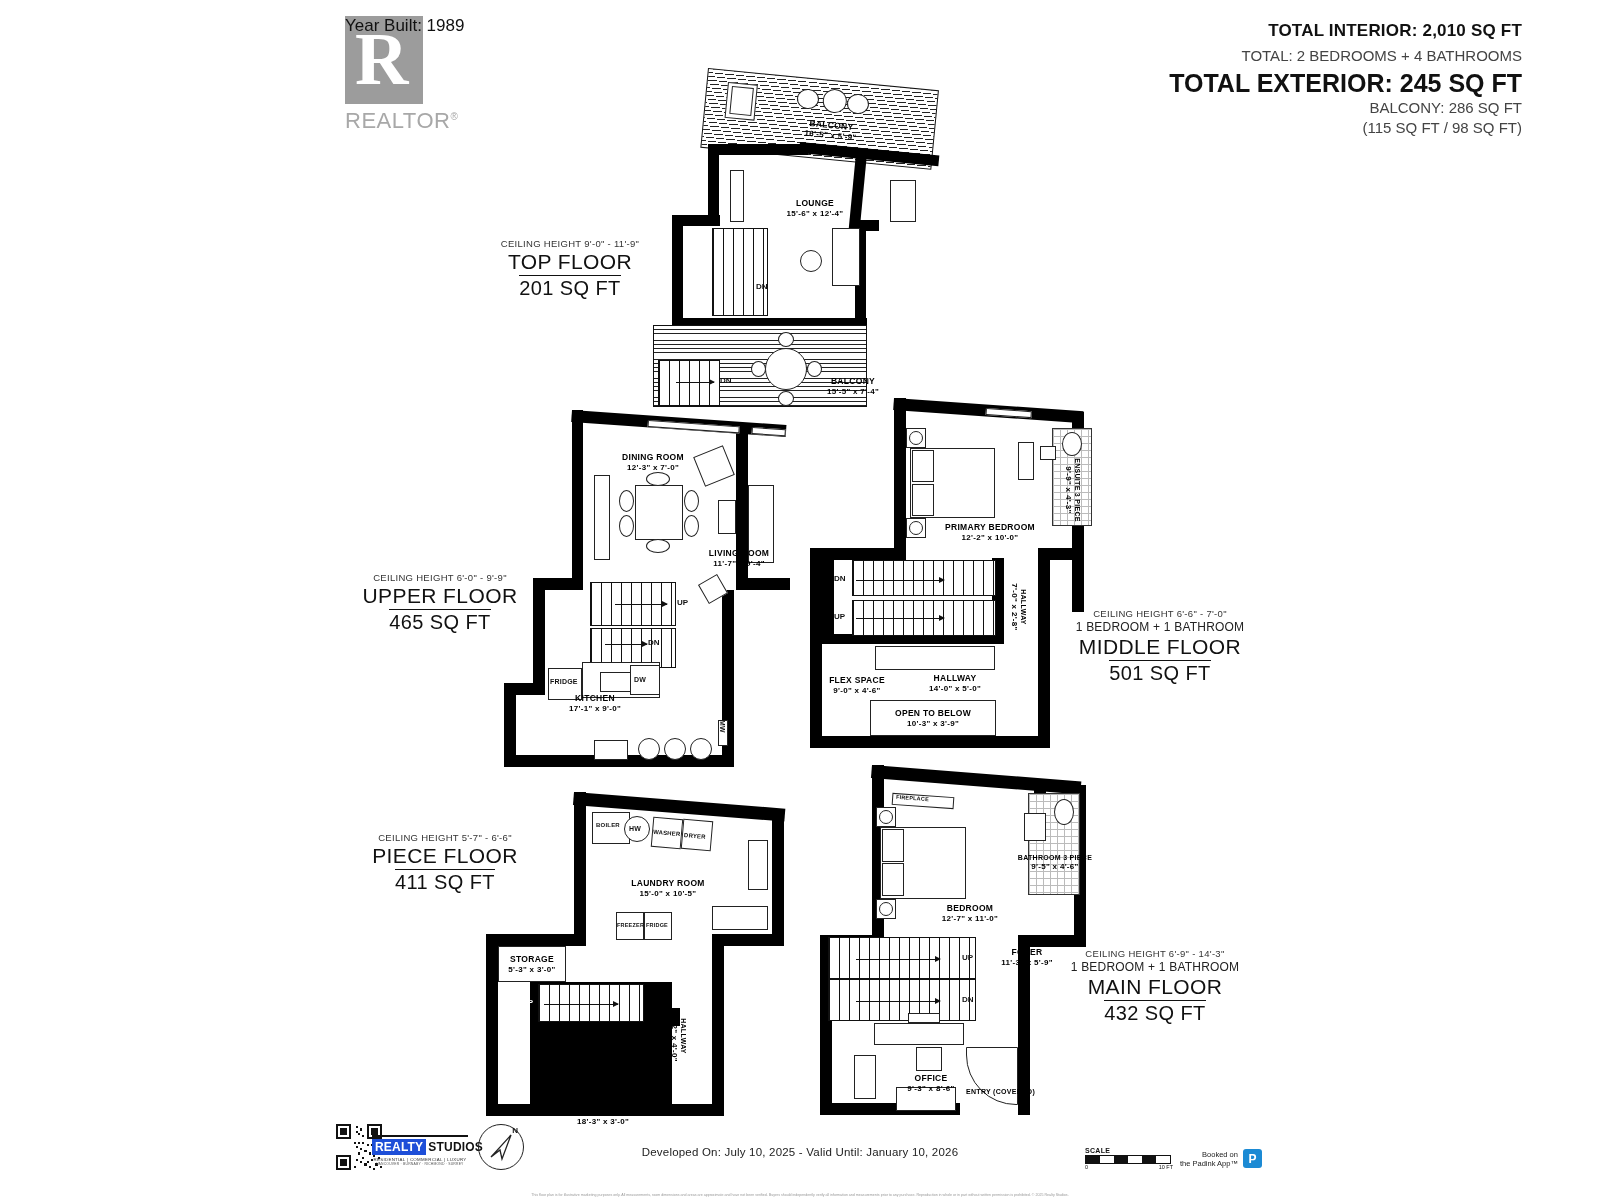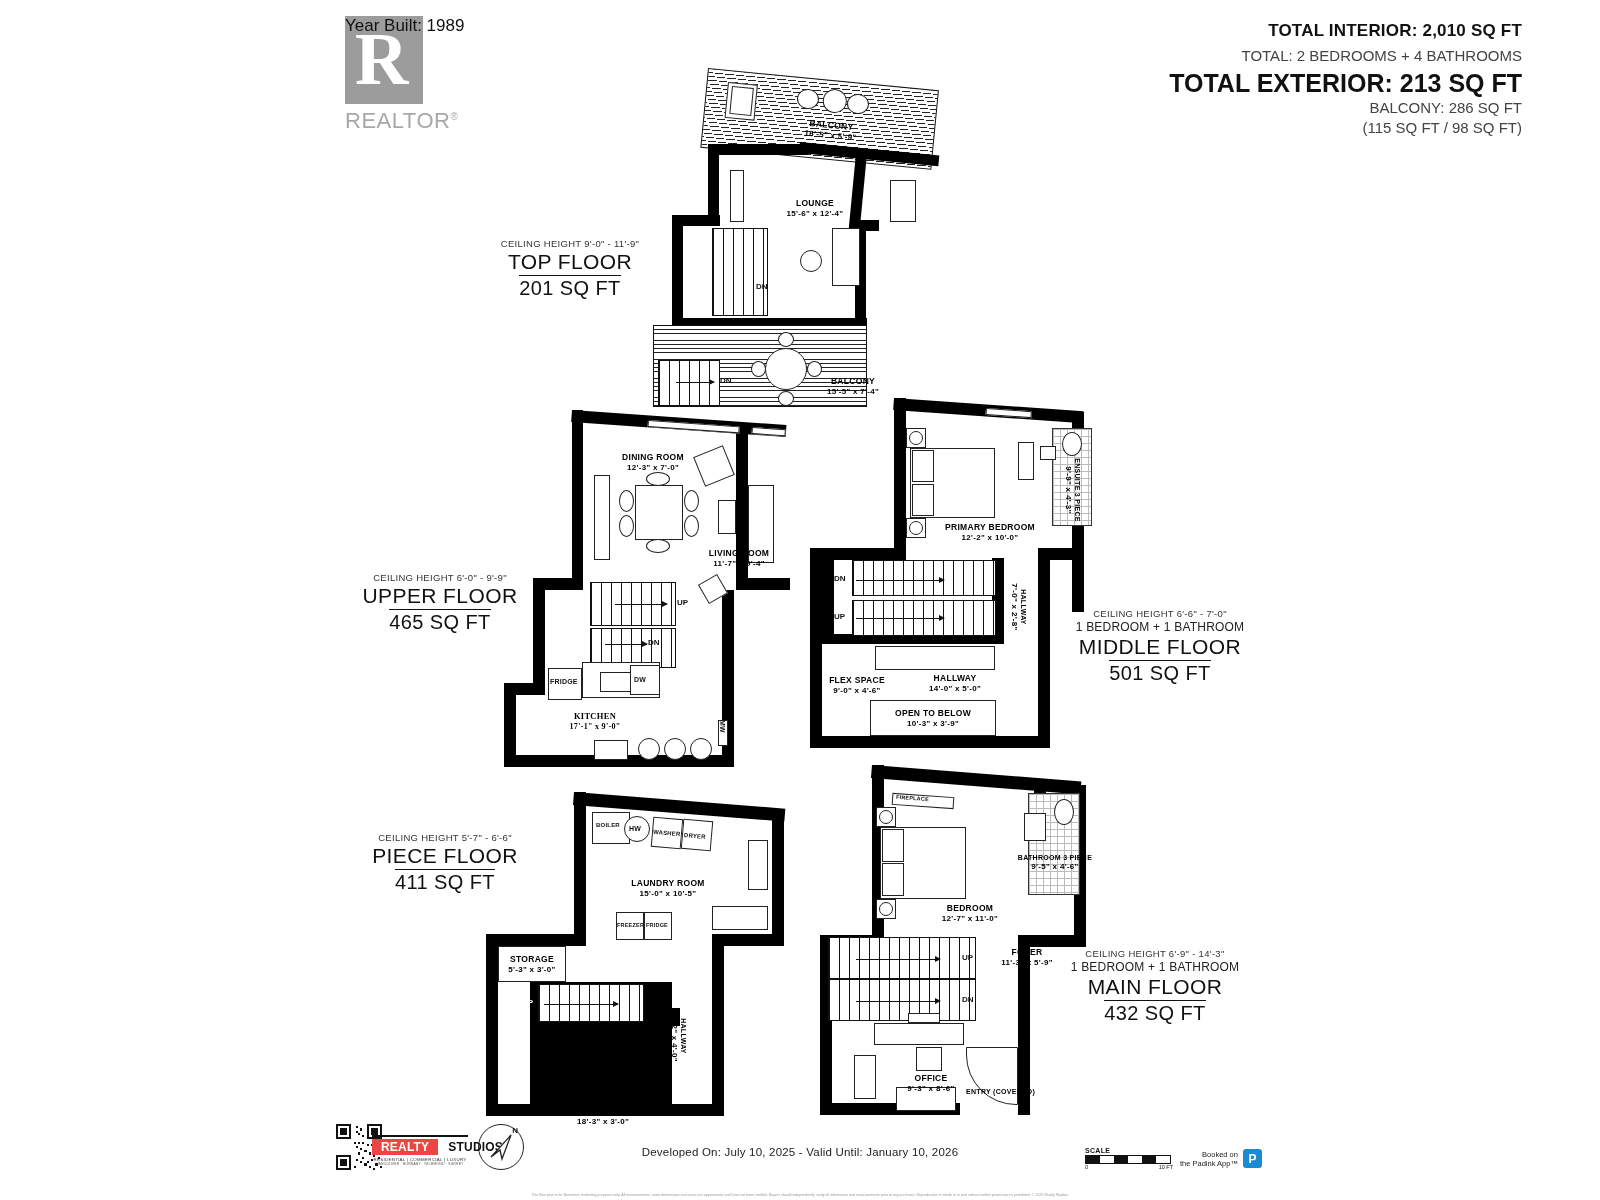--- a/index.html
+++ b/index.html
@@ -93,22 +93,22 @@
       border-left:6px solid #111; border-top:3px solid transparent; border-bottom:3px solid transparent;}
   .oval { position:absolute; border:1px solid #222; border-radius:50%; background:#fff; }
   .circle { position:absolute; border:1px solid #222; border-radius:50%; background:#fff; }
 
   
   .footer { position:absolute; left:0; right:0; bottom:0; height:96px; }
   .qr { position:absolute; left:336px; bottom:30px; width:46px; height:46px;
         background:#fff; }
   .logo { position:absolute; left:372px; bottom:34px; width:96px; }
   .logo .row1 { display:flex; align-items:center; font-size:12px; font-weight:700; letter-spacing:.2px;}
-  .logo .lrealty { background:#ef4444; color:#fff; padding:1px 9px;}
-  .logo .lstudios { color:#111; padding:1px 10px;}
+  .logo .lrealty { background:#1d4ed8; color:#fff; padding:1px 3px;}
+  .logo .lstudios { color:#111; padding:1px 2px;}
   .logo .row0 { height:2px; background:#111; margin-bottom:2px;}
   .logo .row2 { font-size:4.4px; letter-spacing:.3px; color:#333; margin-top:2px; text-align:center;}
   .logo .row3 { font-size:3.4px; letter-spacing:.2px; color:#555; text-align:center; }
   .compass { position:absolute; left:478px; bottom:30px; width:46px; height:46px;
              border:1.4px solid #222; border-radius:50%; }
   .compass .n { position:absolute; right:5px; top:1px; font-size:8px; font-weight:700;}
   .devline { position:absolute; left:0; right:0; bottom:42px; text-align:center;
              font-size:11.5px; color:#222; letter-spacing:.2px;}
   .scalewrap { position:absolute; left:1085px; bottom:30px; }
   .scalewrap .lbl { font-size:7px; font-weight:700; letter-spacing:.3px;}
@@ -134,21 +134,21 @@
     <div class="rword"><span>REALTOR</span><span class="rreg">®</span></div>
   </div>
 
   <div class="hdr-left">
     <div class="yearbuilt">Year Built: 1989</div>
   </div>
 
   <div class="hdr-right">
     <div class="ti-line">TOTAL INTERIOR: 2,010 SQ FT</div>
     <div class="ti-sub">TOTAL: 2 BEDROOMS + 4 BATHROOMS</div>
-    <div class="te-line">TOTAL EXTERIOR: 213 SQ FT</div>
+    <div class="te-line">TOTAL EXTERIOR: 245 SQ FT</div>
     <div class="te-sub">BALCONY: 286 SQ FT</div>
     <div class="te-sub">(115 SQ FT / 98 SQ FT)</div>
   </div>
 
   <div class="cap" style="left:440px; top:238px; width:260px;">
     <div class="ch">CEILING HEIGHT 9'-0" - 11'-9"</div>
     <div class="nm">TOP FLOOR</div>
     <div><span class="sq">201 SQ FT</span></div>
   </div>
 
@@ -261,21 +261,21 @@
     <div class="thin" style="left:92px; top:262px; width:78px; height:36px;"></div>
     <div class="thin" style="left:110px; top:272px; width:40px; height:20px;"></div>
     <div class="thin" style="left:140px; top:265px; width:30px; height:30px;"></div>
     <div class="tiny" style="left:144px; top:276px;">DW</div>
     <div class="thin" style="left:104px; top:340px; width:34px; height:20px;"></div>
     <div class="circle" style="left:148px; top:338px; width:22px; height:22px;"></div>
     <div class="circle" style="left:174px; top:338px; width:22px; height:22px;"></div>
     <div class="circle" style="left:200px; top:338px; width:22px; height:22px;"></div>
     <div class="thin" style="left:228px; top:320px; width:10px; height:26px;"></div>
     <div class="tiny rot90" style="left:236px; top:320px;">MW</div>
-    <div class="rlabel" style="left:50px; top:311px; width:110px;font-family:Liberation Serif, serif;">
+    <div class="rlabel" style="left:50px; top:293px; width:110px;">
       <span>KITCHEN</span>
       <span class="dim">17'-1" x 9'-0"</span>
     </div>
   </div>
 
   <div class="cap" style="left:1030px; top:608px; width:260px;">
     <div class="ch">CEILING HEIGHT 6'-6" - 7'-0"</div>
     <div class="br">1 BEDROOM + 1 BATHROOM</div>
     <div class="nm">MIDDLE FLOOR</div>
     <div><span class="sq">501 SQ FT</span></div>

